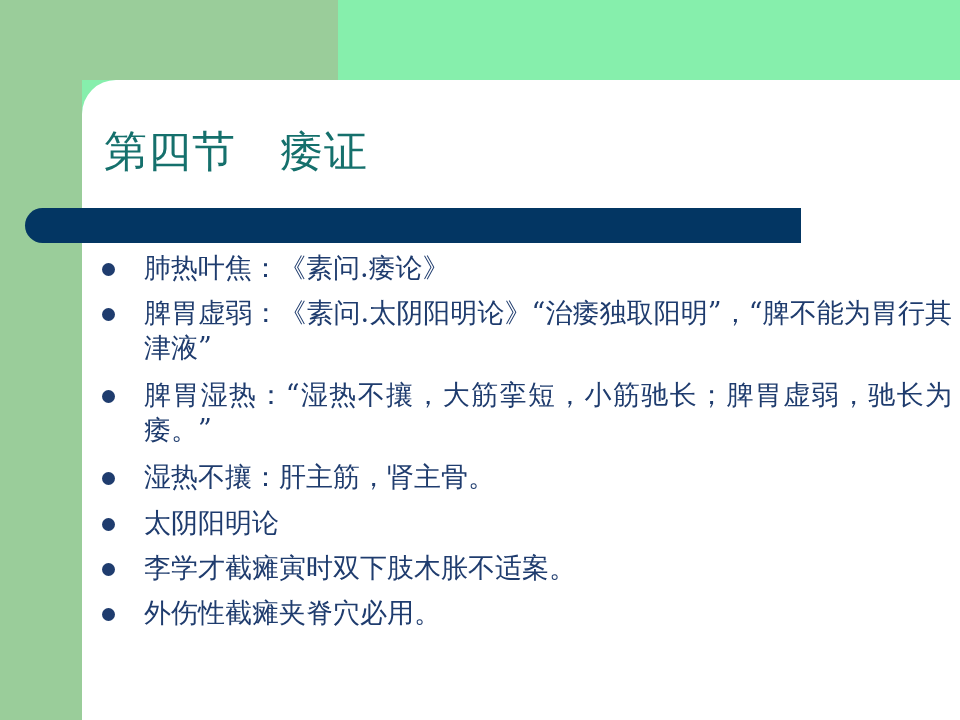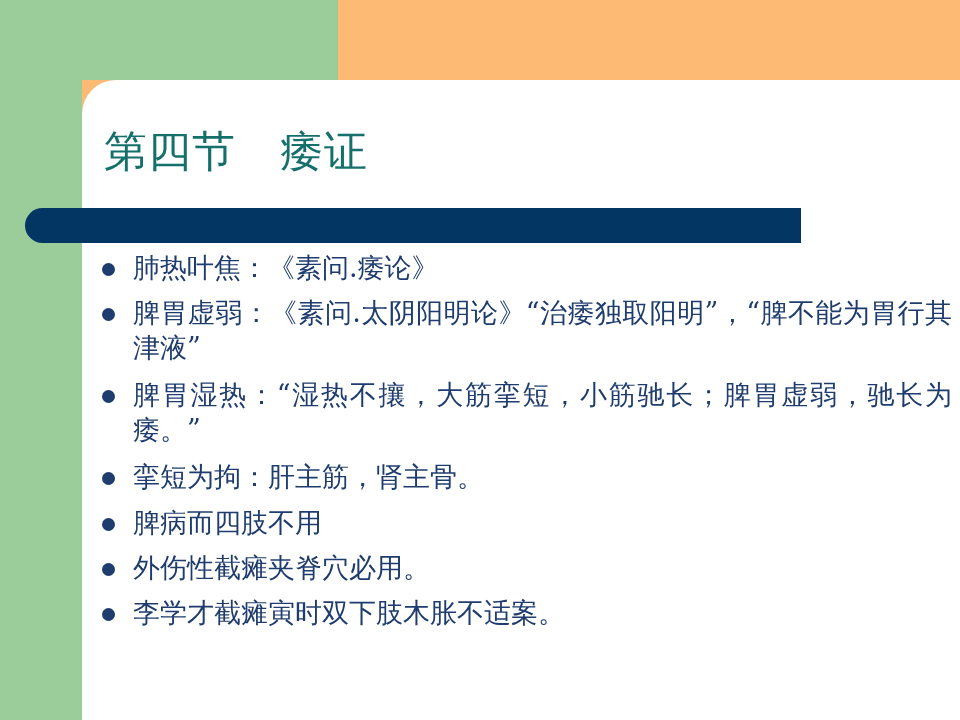--- a/index.html
+++ b/index.html
@@ -11,21 +11,21 @@
     height: 720px;
     background: #ffffff;
     font-family: "DejaVu Serif", "Liberation Serif", serif;
     overflow: hidden;
   }
 
   #slide {
     position: relative;
     width: 960px;
     height: 720px;
-    background: #fdba74;
+    background: #86efac;
     overflow: hidden;
   }
 
   
   .green-strip {
     position: absolute;
     left: 0;
     top: 0;
     width: 82px;
     height: 720px;
@@ -93,20 +93,21 @@
     top: 13px;
     width: 13px;
     height: 13px;
     border-radius: 50%;
     background: #1F3C6E;
   }
   .bullet-item .btext {
     display: block;
     text-align: justify;
     text-justify: inter-ideograph;
+    margin-left: 11px;
   }
   
   .bullet-item.wrap { margin-bottom: 12px; }
   .bullet-item.short { margin-bottom: 10px; }
 </style>
 </head>
 <body>
 
 <div id="slide">
 
@@ -129,32 +130,32 @@
       <span class="btext">脾胃虚弱：《素问.太阴阳明论》“治痿独取阳明”，“脾不能为胃行其津液”</span>
     </div>
 
     <div class="bullet-item wrap">
       <span class="dot"></span>
       <span class="btext">脾胃湿热：“湿热不攘，大筋挛短，小筋驰长；脾胃虚弱，驰长为痿。”</span>
     </div>
 
     <div class="bullet-item short">
       <span class="dot"></span>
-      <span class="btext">挛短为拘：肝主筋，肾主骨。</span>
+      <span class="btext">湿热不攘：肝主筋，肾主骨。</span>
     </div>
 
     <div class="bullet-item short">
       <span class="dot"></span>
-      <span class="btext">脾病而四肢不用</span>
+      <span class="btext">太阴阳明论</span>
+    </div>
+
+    <div class="bullet-item short">
+      <span class="dot"></span>
+      <span class="btext">李学才截瘫寅时双下肢木胀不适案。</span>
     </div>
 
     <div class="bullet-item short">
       <span class="dot"></span>
       <span class="btext">外伤性截瘫夹脊穴必用。</span>
     </div>
 
-    <div class="bullet-item short">
-      <span class="dot"></span>
-      <span class="btext">李学才截瘫寅时双下肢木胀不适案。</span>
-    </div>
-
   </div>
 </div>
 
 </body></html>

